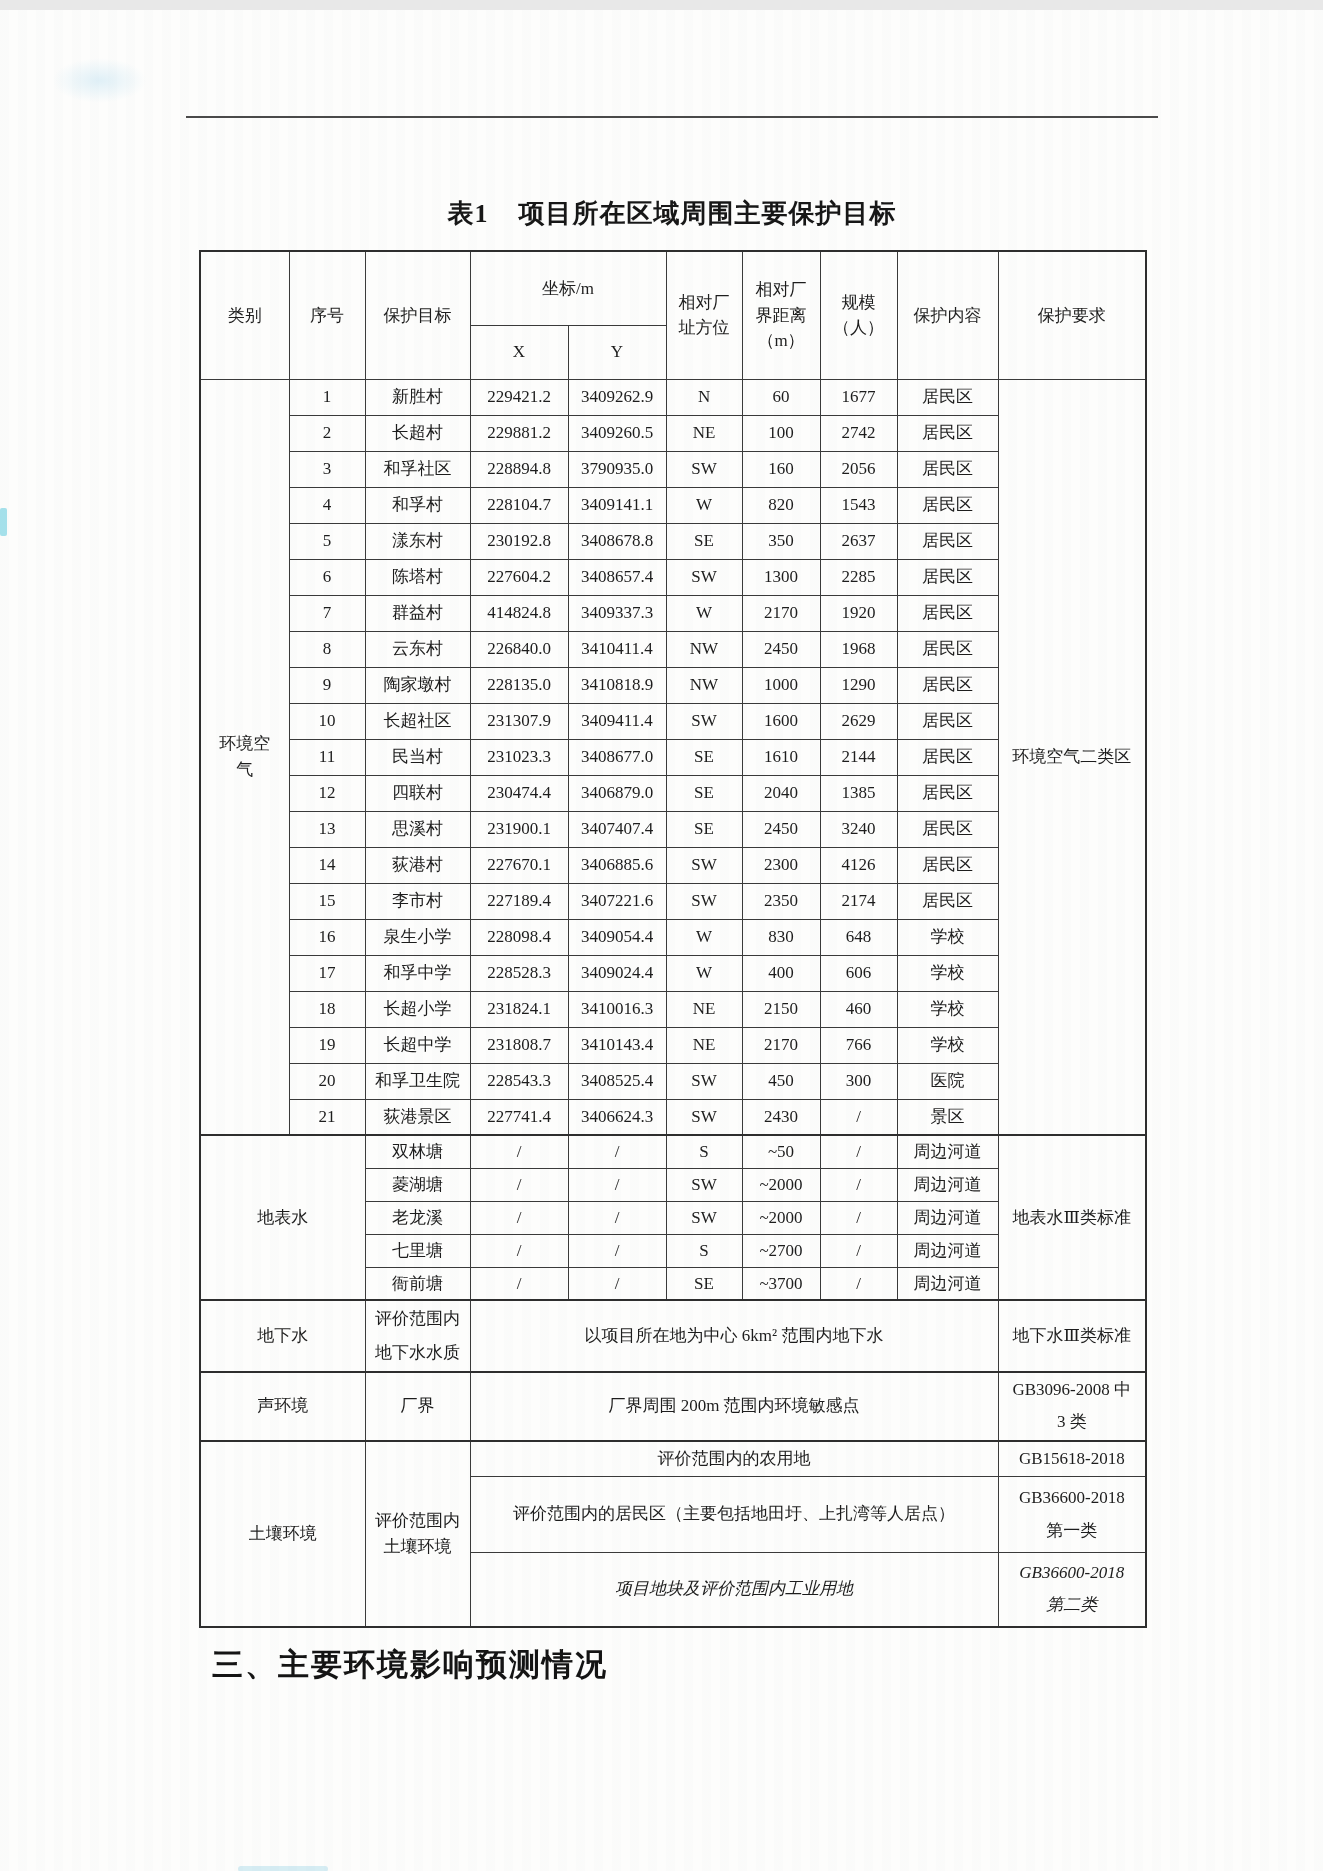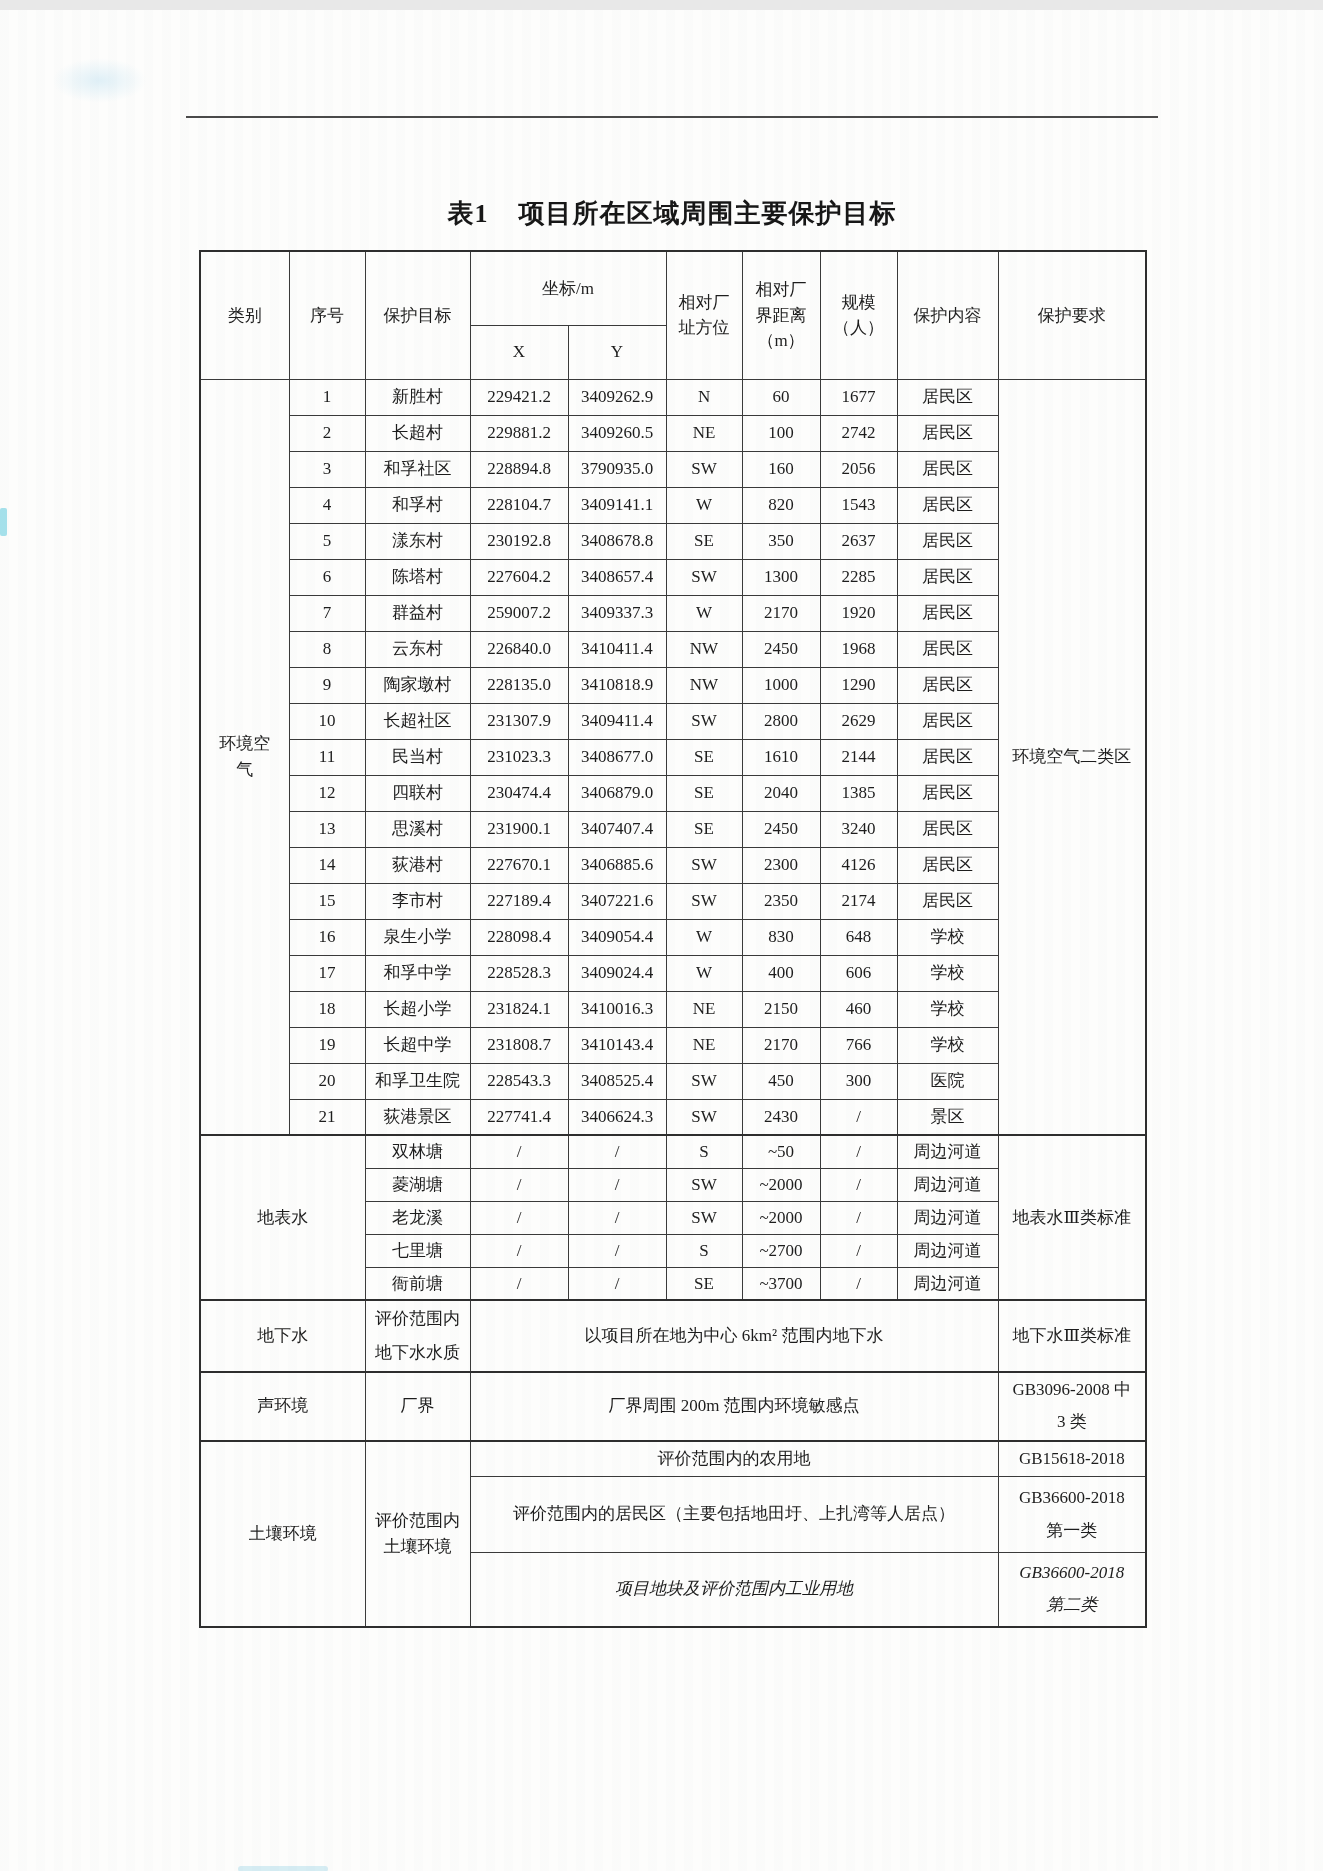--- a/index.html
+++ b/index.html
@@ -181,21 +181,21 @@
           <td>227604.2</td>
           <td>3408657.4</td>
           <td>SW</td>
           <td>1300</td>
           <td>2285</td>
           <td>居民区</td>
         </tr>
         <tr class="row-air">
           <td>7</td>
           <td>群益村</td>
-          <td>259007.2</td>
+          <td>414824.8</td>
           <td>3409337.3</td>
           <td>W</td>
           <td>2170</td>
           <td>1920</td>
           <td>居民区</td>
         </tr>
         <tr class="row-air">
           <td>8</td>
           <td>云东村</td>
           <td>226840.0</td>
@@ -214,21 +214,21 @@
           <td>1000</td>
           <td>1290</td>
           <td>居民区</td>
         </tr>
         <tr class="row-air">
           <td>10</td>
           <td>长超社区</td>
           <td>231307.9</td>
           <td>3409411.4</td>
           <td>SW</td>
-          <td>2800</td>
+          <td>1600</td>
           <td>2629</td>
           <td>居民区</td>
         </tr>
         <tr class="row-air">
           <td>11</td>
           <td>民当村</td>
           <td>231023.3</td>
           <td>3408677.0</td>
           <td>SE</td>
           <td>1610</td>
@@ -409,14 +409,15 @@
 第一类</td>
         </tr>
         <tr class="row-soil-3">
           <td colspan="6">项目地块及评价范围内工业用地</td>
           <td>GB36600-2018
 第二类</td>
         </tr>
       </tbody>
   </table>
 
+  <div class="section-heading">三、主要环境影响预测情况</div>
 
 </div>
 
 </body></html>

